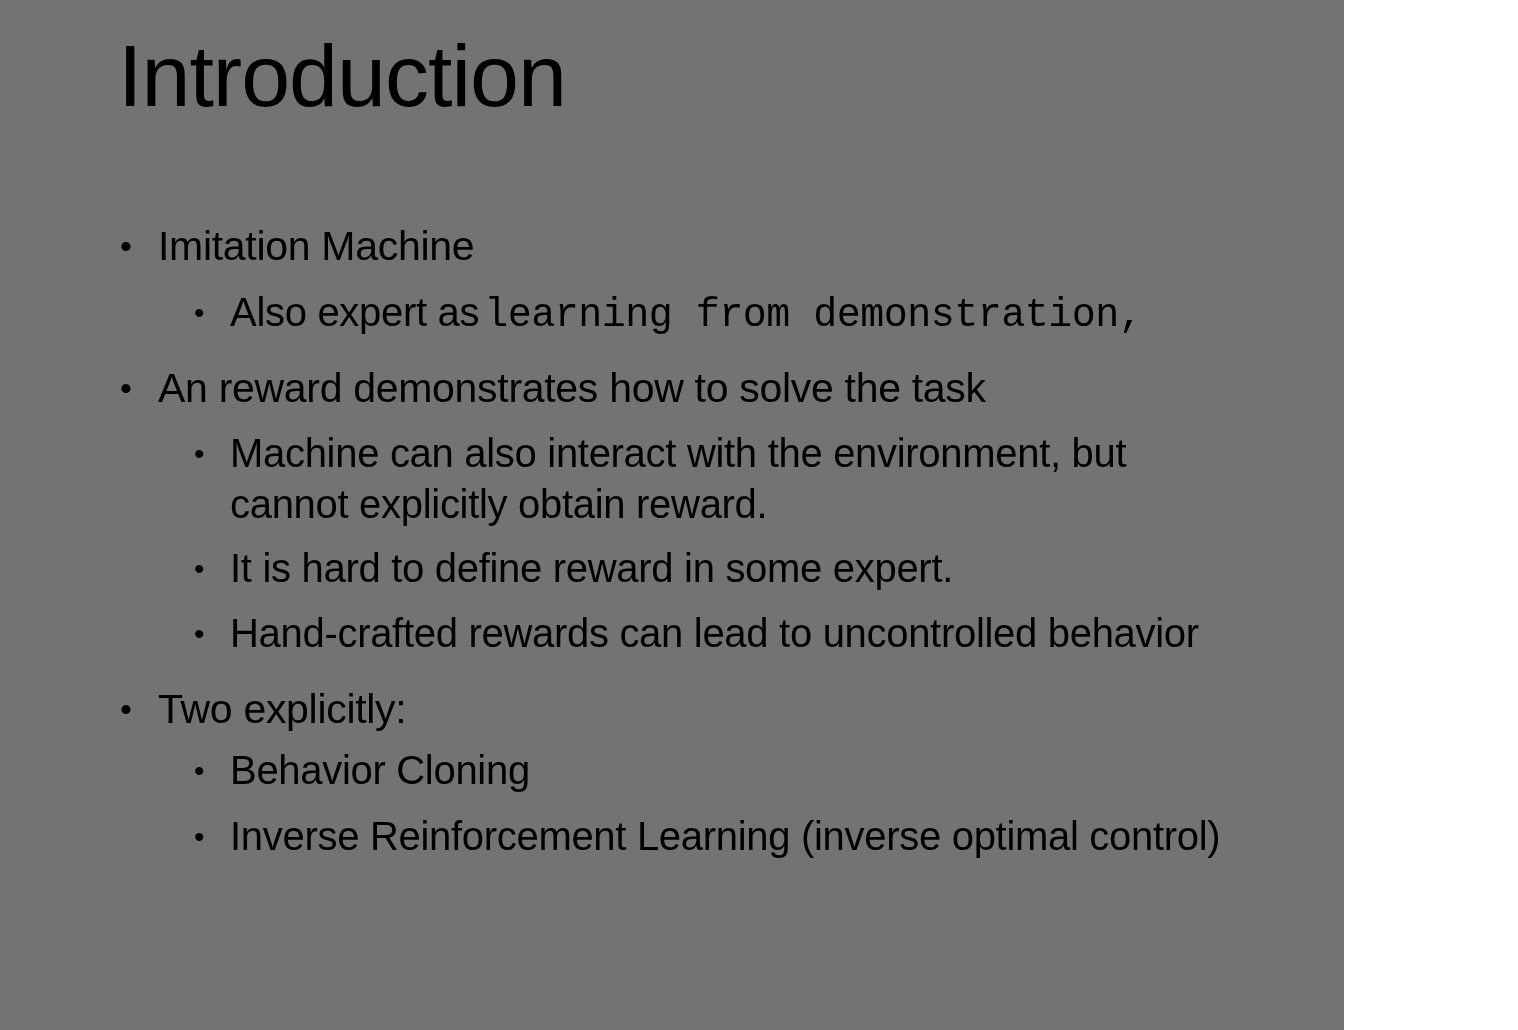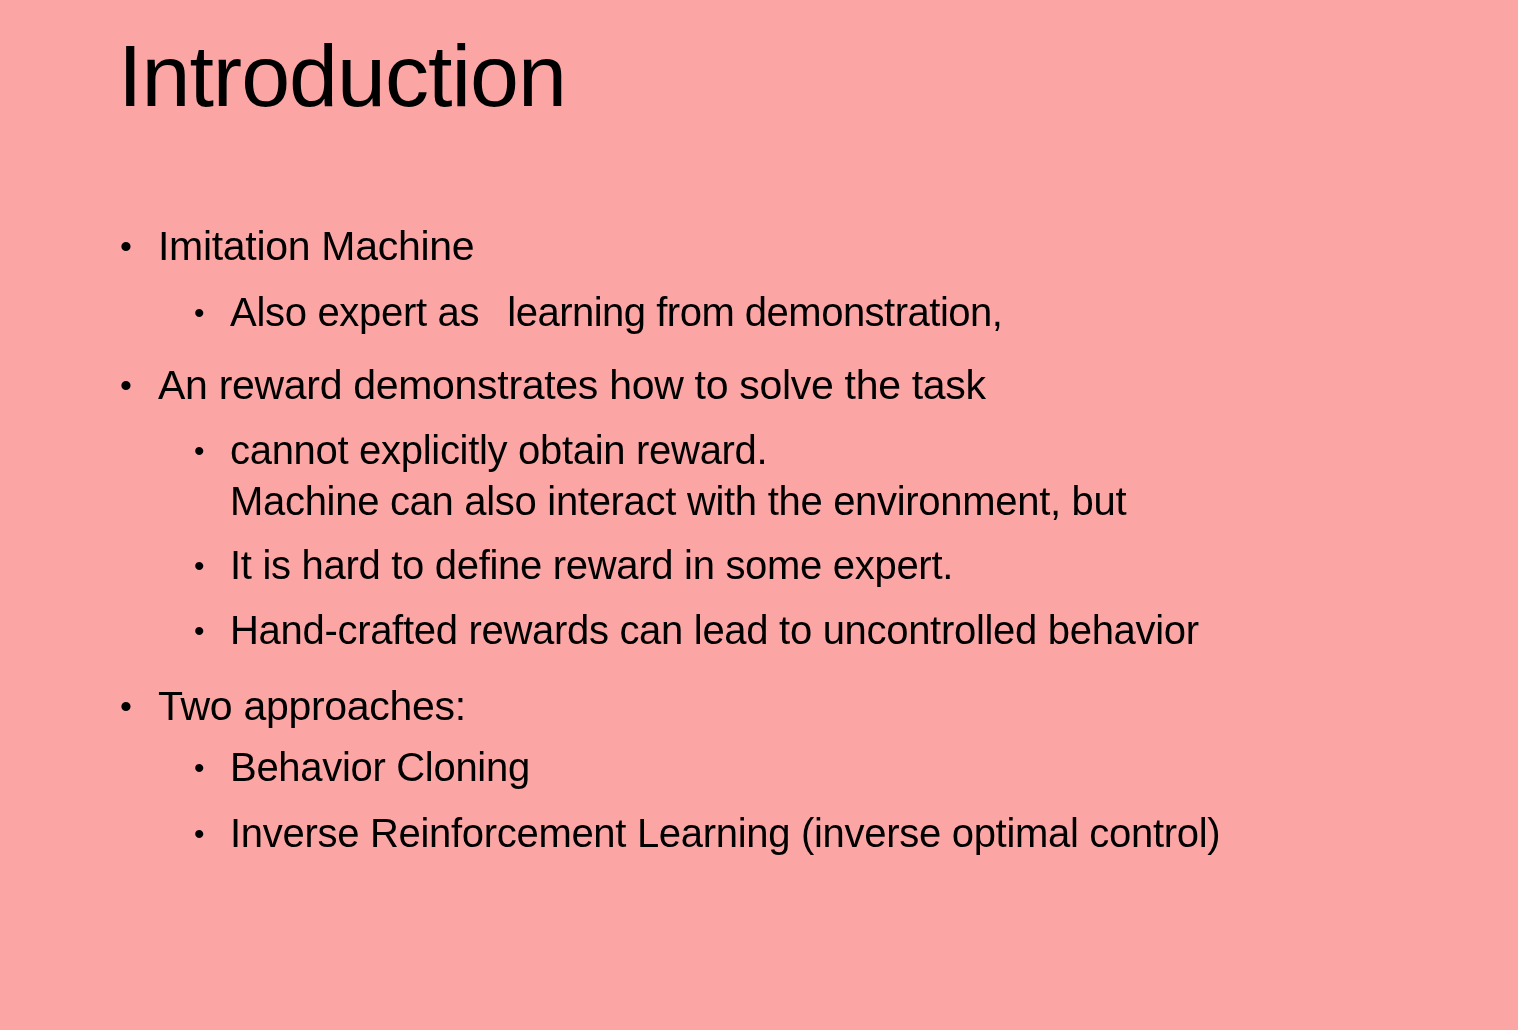--- a/index.html
+++ b/index.html
@@ -10,23 +10,23 @@
     overflow: hidden;
   }
   body {
     background: #ffffff;
     color: #000000;
     font-family: "Liberation Sans", sans-serif;
     -webkit-font-smoothing: antialiased;
   }
   .slide {
     position: relative;
-    width: 1518px;
+    width: 1344px;
     height: 1030px;
-    background: #fca5a5;
+    background: #737373;
   }
   .title {
     position: absolute;
     left: 118px;
     top: 28px;
     margin: 0;
     font-size: 88px;
     font-weight: 400;
     letter-spacing: -1px;
     line-height: 1.1;
@@ -63,24 +63,24 @@
     font-size: 40px;
     line-height: 51px;
     letter-spacing: -0.3px;
     padding-left: 74px;
   }
   .l2 .marker {
     width: 36px;
     font-size: 30px;
   }
   .alt {
-    font-family: Liberation Sans, sans-serif;
+    font-family: Liberation Mono, monospace;
     font-weight: 500;
     letter-spacing: -0.5px;
-    margin-left: 28px;
+    margin-left: 5px;
   }
 </style>
 </head>
 <body>
 
 <div class="slide">
 
   <h1 class="title">Introduction</h1>
 
   <div class="content">
@@ -98,38 +98,38 @@
     </div>
 
     <div class="row l1" style="margin-top:22px">
       <span class="marker">•</span>
       <span class="body">An reward demonstrates how to solve the task</span>
     </div>
 
     <div class="row l2" style="margin-top:15px">
       <span class="marker">•</span>
       <span class="body">
+        <div>Machine can also interact with the environment, but</div>
         <div>cannot explicitly obtain reward.</div>
-        <div>Machine can also interact with the environment, but</div>
       </span>
     </div>
 
     <div class="row l2" style="margin-top:13px">
       <span class="marker">•</span>
       <span class="body">It is hard to define reward in some expert.</span>
     </div>
 
     <div class="row l2" style="margin-top:14px">
       <span class="marker">•</span>
       <span class="body">Hand-crafted rewards can lead to uncontrolled behavior</span>
     </div>
 
     <div class="row l1" style="margin-top:25px">
       <span class="marker">•</span>
-      <span class="body">Two approaches:</span>
+      <span class="body">Two explicitly:</span>
     </div>
 
     <div class="row l2" style="margin-top:11px">
       <span class="marker">•</span>
       <span class="body">Behavior Cloning</span>
     </div>
 
     <div class="row l2" style="margin-top:15px">
       <span class="marker">•</span>
       <span class="body">Inverse Reinforcement Learning (inverse optimal control)</span>

